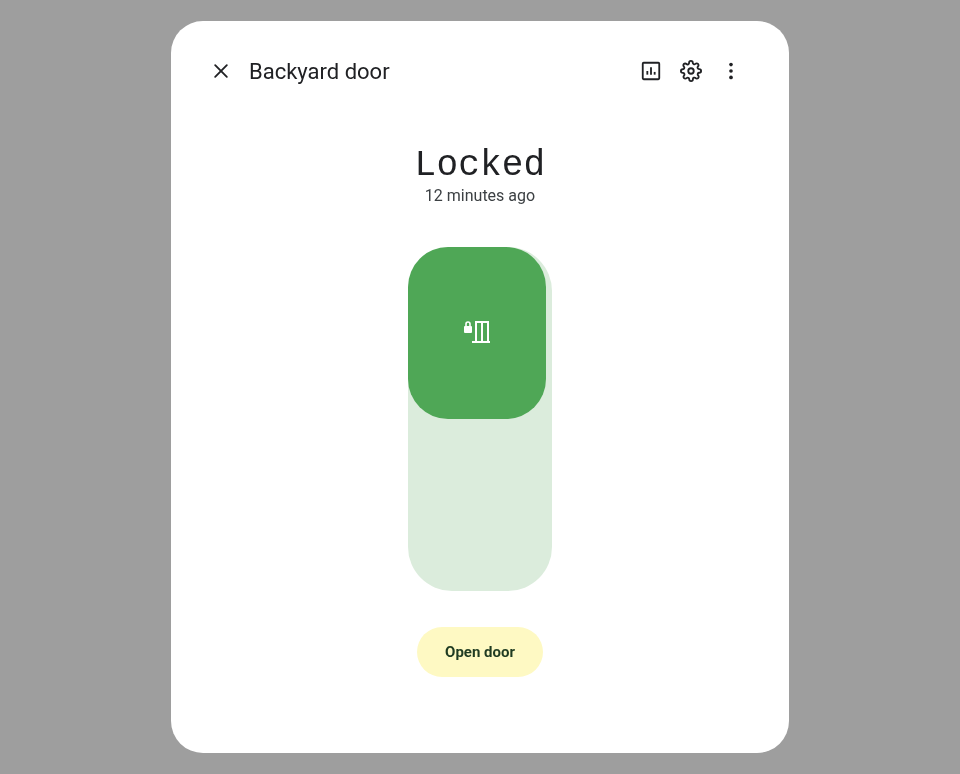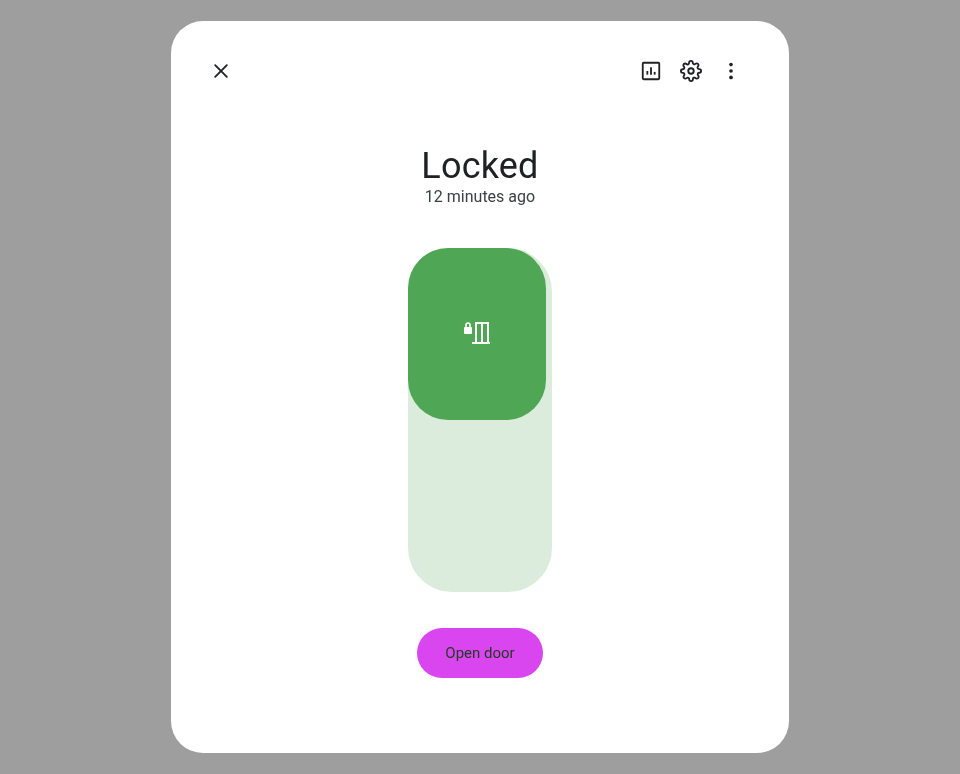--- a/index.html
+++ b/index.html
@@ -66,20 +66,21 @@
       display: flex;
       flex-direction: column;
       align-items: center;
       padding-top: 58px;
     }
     .status-title {
       font-size: 36px;
       font-weight: 400;
       color: #202124;
       letter-spacing: 0.2px;
+      font-family: Liberation Mono, monospace;
     }
     .status-subtitle {
       font-size: 16px;
       font-weight: 400;
       color: #3c4043;
     }
     .lock-track {
       margin-top: 42px;
       width: 144px;
       height: 344px;
@@ -98,42 +99,43 @@
       border-radius: 40px;
       display: flex;
       align-items: center;
       justify-content: center;
     }
     .lock-icon {
       color: #ffffff;
     }
     .open-button {
       margin-top: 36px;
-      background: #d946ef;
+      background: #fef9c3;
       color: #1f3b21;
       border: none;
       border-radius: 26px;
       padding: 16px 28px;
       font-size: 15px;
-      font-weight: 400;
+      font-weight: 700;
       cursor: pointer;
       font-family: inherit;
     }
   </style>
 </head>
 <body>
 
 <div class="card">
   <div class="header">
     <div class="close-btn">
       <svg width="20" height="20" viewBox="0 0 24 24" fill="none" stroke="currentColor" stroke-width="2.2" stroke-linecap="round">
         <line x1="5" y1="5" x2="19" y2="19"></line>
         <line x1="19" y1="5" x2="5" y2="19"></line>
       </svg>
     </div>
+    <div class="title">Backyard door</div>
     <div class="spacer"></div>
     <div class="icon-btn">
       <svg width="22" height="22" viewBox="0 0 24 24" fill="none" stroke="currentColor" stroke-width="2">
         <rect x="3" y="3" width="18" height="18" rx="1"></rect>
         <line x1="8" y1="16" x2="8" y2="12"></line>
         <line x1="12" y1="16" x2="12" y2="8"></line>
         <line x1="16" y1="16" x2="16" y2="13"></line>
       </svg>
     </div>
     <div class="icon-btn">

